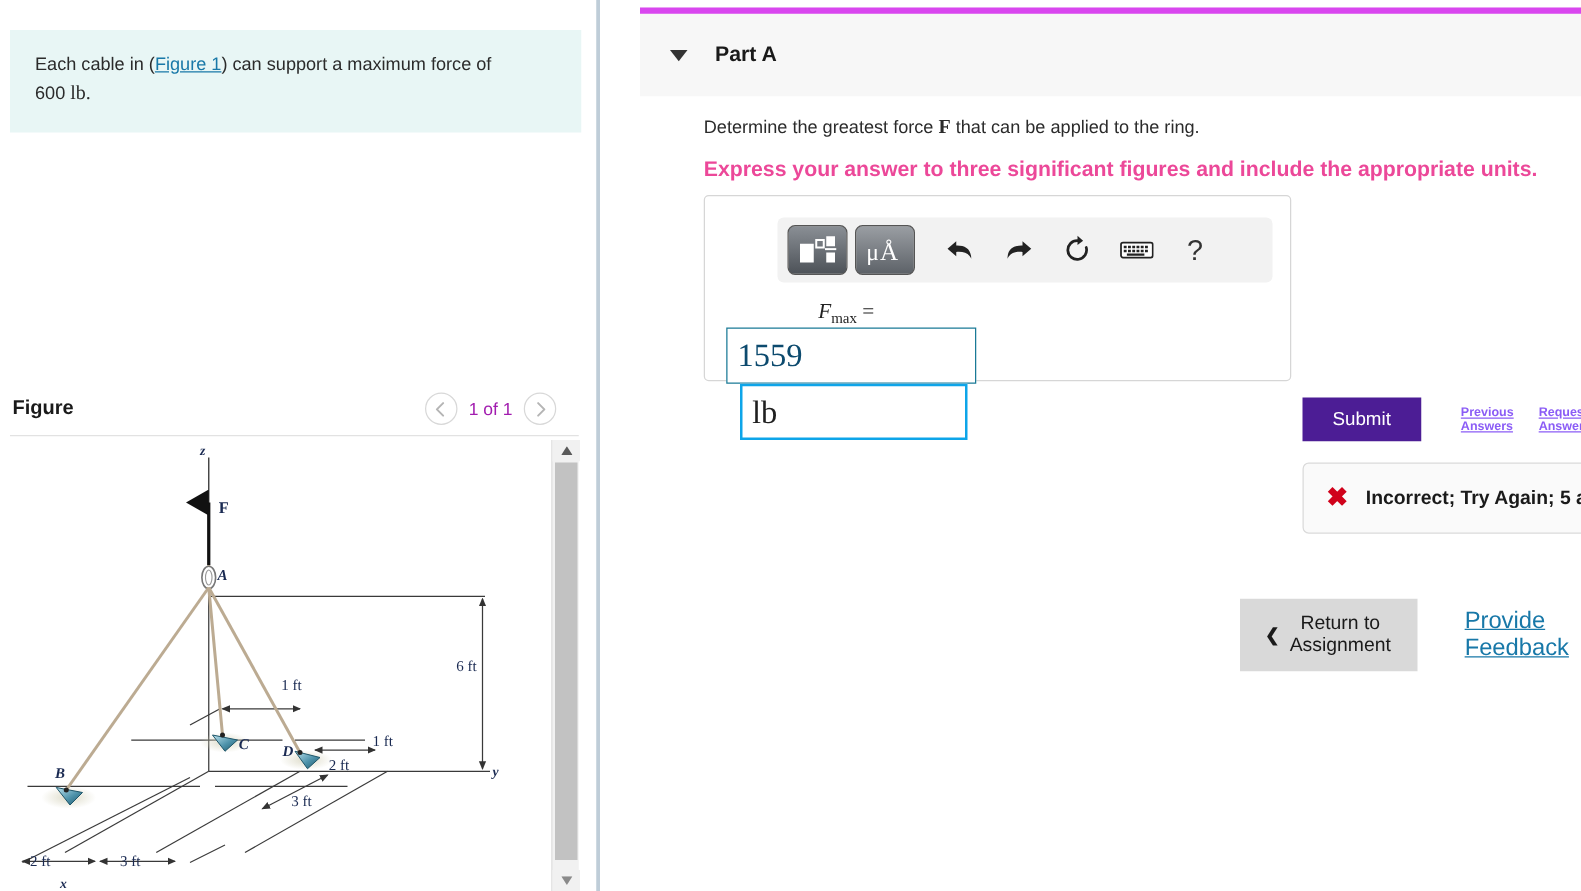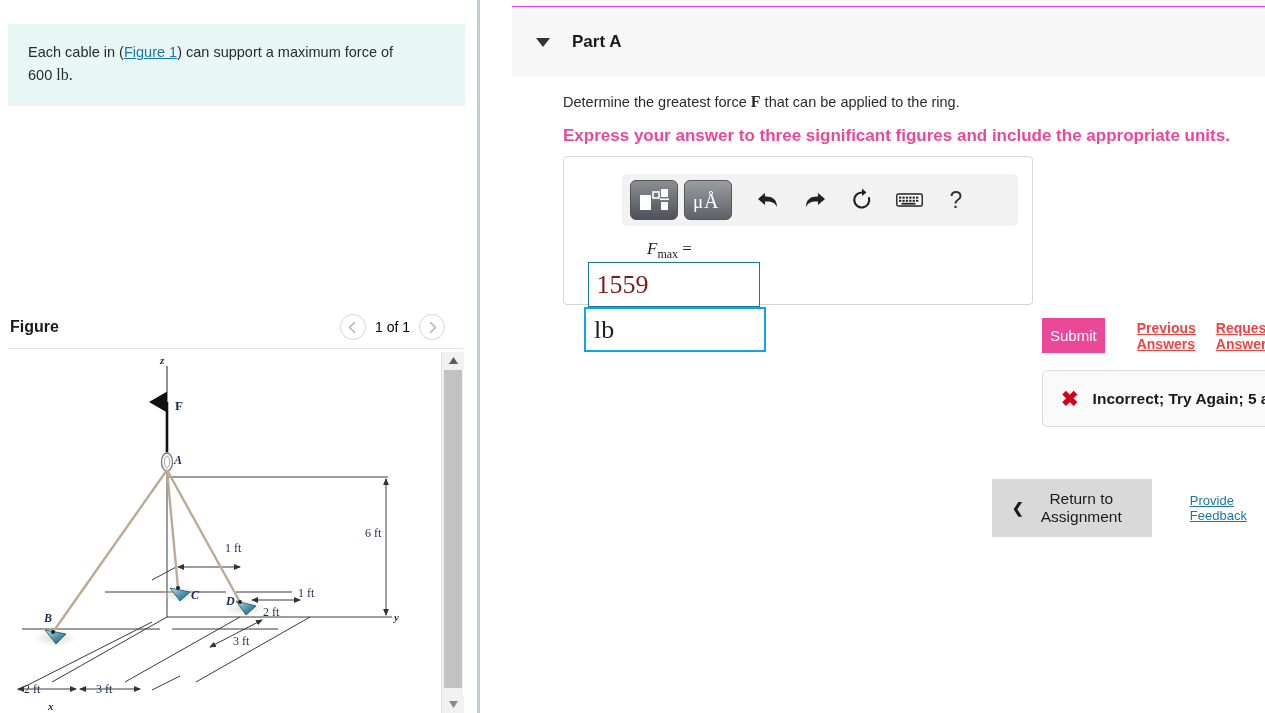--- a/index.html
+++ b/index.html
@@ -41,21 +41,21 @@
     font-size: 16px; font-weight: bold; color: #1a1a1a; padding-left: 10px;
   }
   .figure-nav { display: flex; align-items: center; gap: 9px; padding-right: 20px; }
   .nav-circle {
     width: 26px; height: 26px; border-radius: 50%;
     border: 1px solid #d8d8d8; background: #fff;
     display: flex; align-items: center; justify-content: center;
     cursor: pointer;
   }
   .nav-circle svg { display:block; }
-  .nav-count { font-size: 14px; color: #000000; }
+  .nav-count { font-size: 14px; color: #a21caf; }
 
   .figure-divider {
     position: absolute; left: 8px; top: 348px; width: 455px; height: 1px;
     background: #e2e2e2;
   }
 
   .figure-viewport {
     position: absolute; left: 0px; top: 352px;
     width: 441px; height: 361px;
     background: #fff; overflow: hidden;
@@ -87,21 +87,21 @@
   }
 
   
   .right-panel {
     position: absolute; left: 480px; top: 0;
     width: 785px; height: 713px; background: #fff;
   }
   .part-header {
     position: absolute; left: 32px; top: 6px;
     width: 753px; height: 71px;
-    background: #f7f7f7; border-top: 1px solid #d946ef;
+    background: #f7f7f7; border-top: 5px solid #d946ef;
     display: flex; align-items: center;
   }
   .caret {
     margin-left: 24px; margin-right: 22px;
     width: 0; height: 0;
     border-left: 7px solid transparent; border-right: 7px solid transparent;
     border-top: 9px solid #333; cursor: pointer;
   }
   .part-title { font-size: 17px; font-weight: bold; color: #1a1a1a; }
 
@@ -148,44 +148,44 @@
   .ans-row {
     position: absolute; left: 17px; top: 82px;
     display: flex; align-items: center; flex-direction: column;
   }
   .ans-label {
     font-family: "Liberation Serif", serif; font-size: 17px; color: #222;
     margin-right: 8px; white-space: nowrap;
   }
   .ans-label sub { font-size: 12px; }
   .ans-input {
-    width: 172px; height: 45px;
+    width: 200px; height: 45px;
     border: 1px solid #1a7a96; background: #fff;
-    font-family: "Liberation Serif", serif; font-size: 26px; color: #7f1d1d;
+    font-family: "Liberation Serif", serif; font-size: 26px; color: #0c4a6e;
     padding: 0 8px; outline: none;
   }
   .ans-unit {
     width: 182px; height: 45px; margin-left: 3px;
     border: 2px solid #0ea5e9; background: #fff;
     font-family: "Liberation Serif", serif; font-size: 26px; color: #1f1f1f;
     padding: 0 8px; outline: none;
   }
 
   .submit-row {
     position: absolute; left: 562px; top: 318px;
     display: flex; align-items: center;
   }
   .submit-btn {
-    background: #ec4899; color: #fff; border: none;
+    background: #4c1d95; color: #fff; border: none;
     font-family: "Liberation Sans", sans-serif;
-    font-size: 15px; padding: 9px 8px; cursor: pointer;
+    font-size: 15px; padding: 9px 24px; cursor: pointer;
   }
   .link {
-    color: #ef4444; text-decoration: underline;
-    font-size: 14px; font-weight: bold; cursor: pointer;
+    color: #8b5cf6; text-decoration: underline;
+    font-size: 10px; font-weight: bold; cursor: pointer;
   }
 
   .feedback-box {
     position: absolute; left: 562px; top: 370px;
     width: 426px; height: 57px;
     border: 1px solid #dadada; border-radius: 5px; background: #fafafa;
     display: flex; align-items: center;
   }
   .x-mark {
     margin-left: 18px; margin-right: 14px;
@@ -200,21 +200,21 @@
   .return-btn {
     background: #d9d9d9; color: #1a1a1a; border: none;
     font-family: "Liberation Sans", sans-serif;
     font-size: 15.5px; padding: 11px 20px; cursor: pointer;
     display: flex; align-items: center; gap: 7px;
   }
   .chev-left { font-size: 14px; font-weight: bold; }
   .feedback-link {
     margin-left: 38px;
     color: #1878a8; text-decoration: underline;
-    font-size: 13px; cursor: pointer;
+    font-size: 19px; cursor: pointer;
   }
 </style>
 </head>
 <body>
 
 <div class="page">
 
   <div class="left-panel">
 
     <div class="problem-box">

